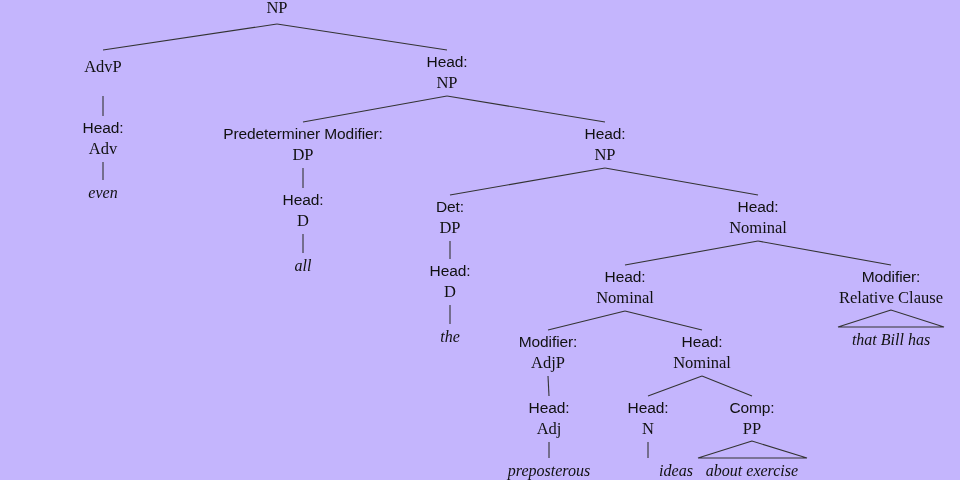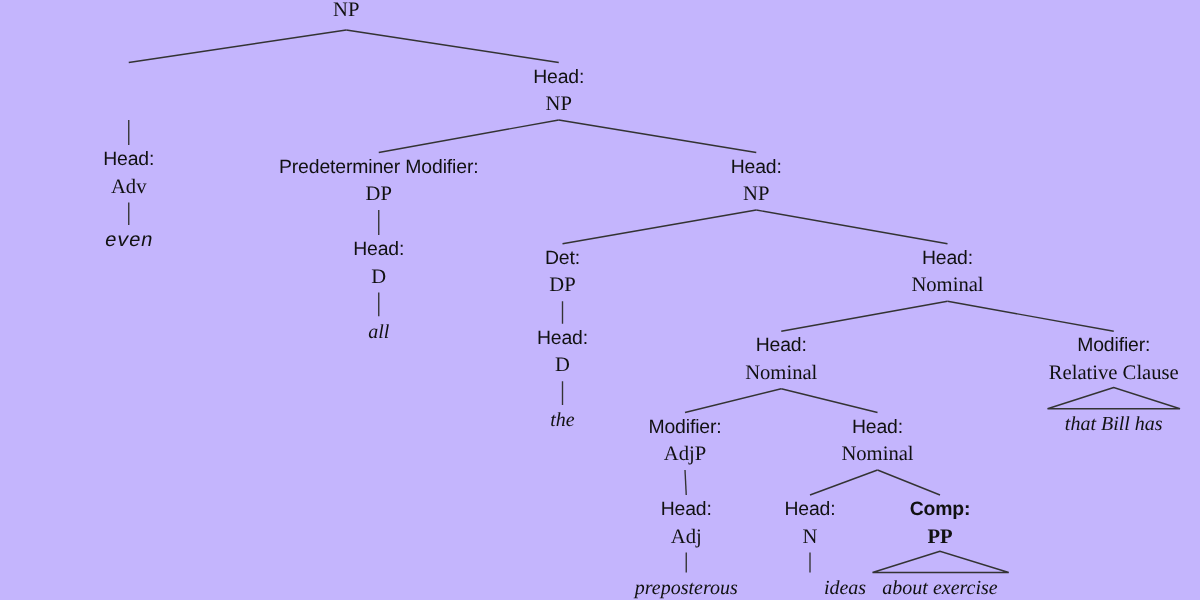--- a/index.html
+++ b/index.html
@@ -91,20 +91,21 @@
         <polygon points="891,310 838,327 944,327" fill="none" stroke="#333333" stroke-width="1.1"></polygon>
         <polygon points="752,441 698,458 807,458" fill="none" stroke="#333333" stroke-width="1.1"></polygon>
       </g>
   </svg>
 
   <div id="node-layer">
       <div class="node" title="NP" style="left: 277px; top: 0px;">
         <span class="cat" style="margin-top: 0px;">NP</span>
       </div>
       <div class="node" title="Peripheral Modifier: AdvP" style="left: 103px; top: 54px;">
+        <span class="cat">AdvP</span>
       </div>
       <div class="node" title="Head: Adv" style="left: 103px; top: 120px;">
         <span class="role">Head:</span>
         <span class="cat">Adv</span>
       </div>
       <div class="node" title="Head: NP" style="left: 447px; top: 54px;">
         <span class="role">Head:</span>
         <span class="cat">NP</span>
       </div>
       <div class="node" title="Predeterminer Modifier: DP" style="left: 303px; top: 126px;">
@@ -148,27 +149,27 @@
         <span class="cat">Nominal</span>
       </div>
       <div class="node" title="Head: Adj" style="left: 549px; top: 400px;">
         <span class="role">Head:</span>
         <span class="cat">Adj</span>
       </div>
       <div class="node" title="Head: N" style="left: 648px; top: 400px;">
         <span class="role">Head:</span>
         <span class="cat">N</span>
       </div>
-      <div class="node" title="Comp: PP" style="left: 752px; top: 400px; font-weight: bold;">
+      <div class="node" title="Comp: PP" style="left: 752px; top: 400px;">
         <span class="role">Comp:</span>
         <span class="cat">PP</span>
       </div>
     </div>
   <div id="terminal-layer">
-      <div class="terminal" style="left: 103px; top: 184px; font-family: Liberation Mono, monospace;">even</div>
+      <div class="terminal" style="left: 103px; top: 184px;">even</div>
       <div class="terminal" style="left: 303px; top: 257px;">all</div>
       <div class="terminal" style="left: 450px; top: 328px;">the</div>
       <div class="terminal" style="left: 891px; top: 331px;">that Bill has</div>
       <div class="terminal" style="left: 549px; top: 462px;">preposterous</div>
       <div class="terminal" style="left: 648px; top: 462px; margin-left: 28px;">ideas</div>
       <div class="terminal" style="left: 752px; top: 462px;">about exercise</div>
     </div>
 
 </div>
 

